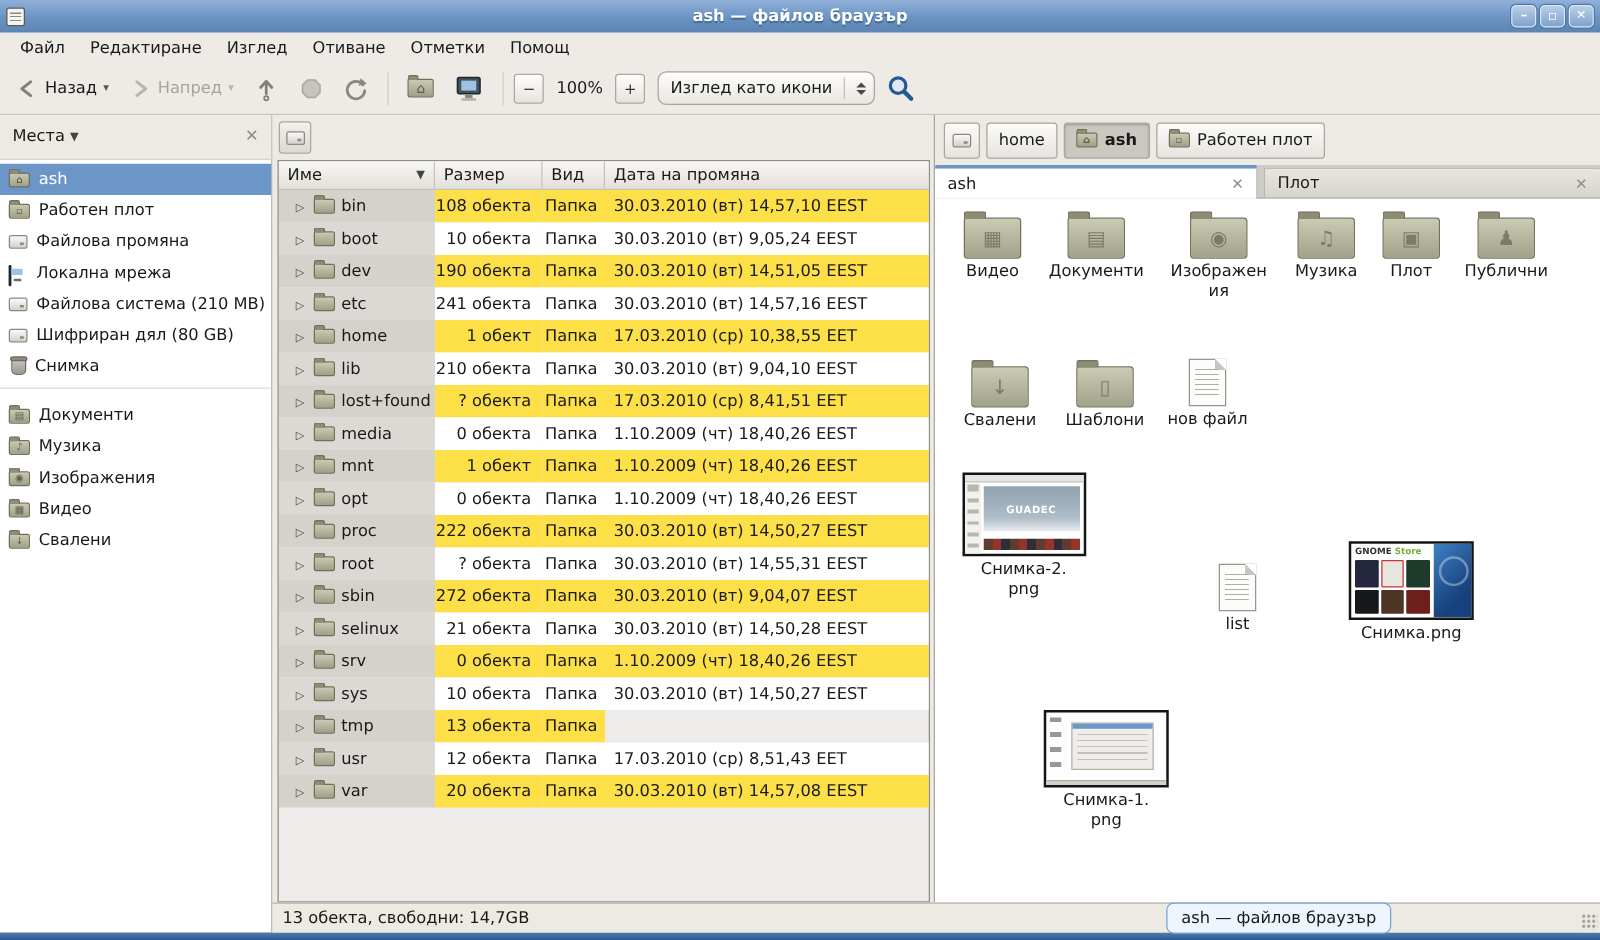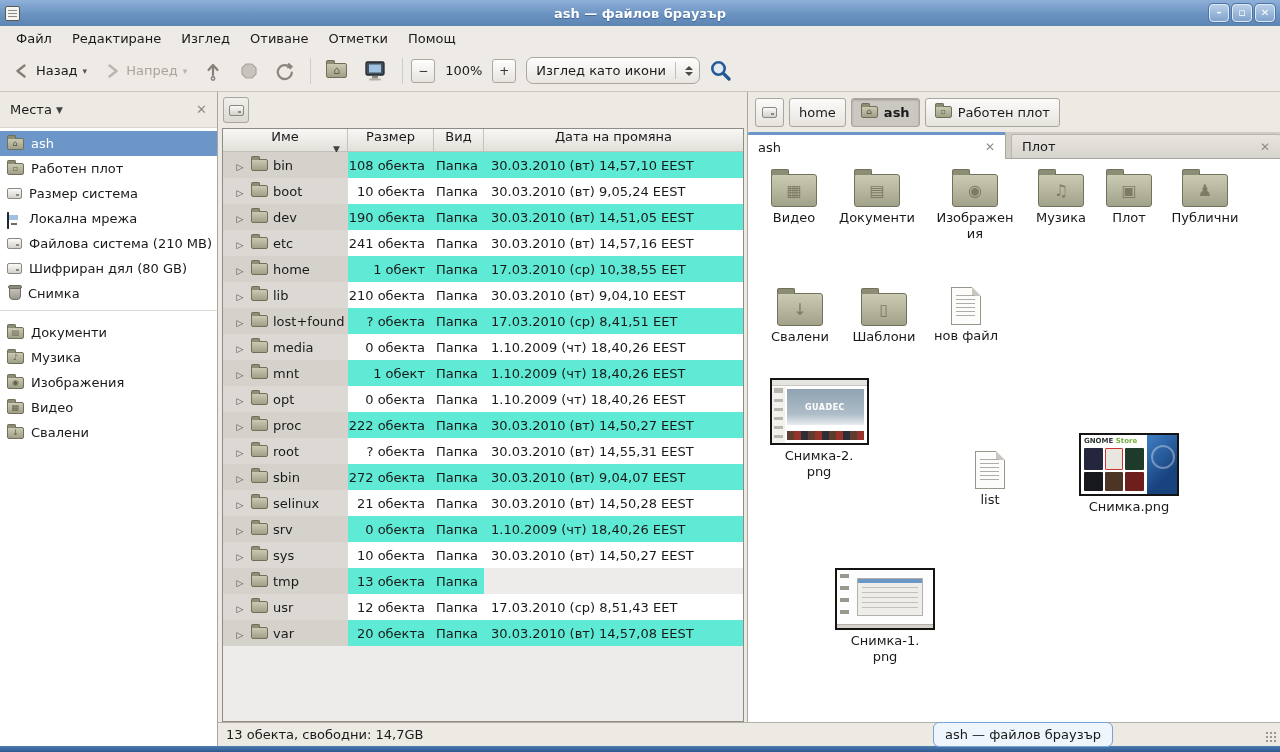--- a/index.html
+++ b/index.html
@@ -73,35 +73,35 @@
   .net-ico::after { content:""; position:absolute; left:4px; bottom:0; width:6px; height:2px; background:#6c6c64; }
   .trash-ico { width:12px; height:13px; background:linear-gradient(#c9c6bf,#9b988f); border:1px solid #6e6b64; border-radius:1px 1px 4px 4px; position:relative; margin-left:2px; flex:0 0 auto; }
   .trash-ico::before { content:""; position:absolute; top:-3px; left:-2px; right:-2px; height:2px; background:#8d8a82; border:1px solid #6e6b64; border-radius:2px; }
 
   
   .middle { width:530px; flex:0 0 auto; background:#edeae4; border-right:1px solid #a9a6a0; display:flex; flex-direction:column; }
   .middle-top { height:36px; flex:0 0 auto; display:flex; align-items:center; padding-left:5px; }
   .root-btn { width:26px; height:26px; border:1px solid #a9a6a0; border-radius:3px; background:linear-gradient(#f2f0ec,#dcd9d3); display:flex; align-items:center; justify-content:center; }
   .tree-wrap { flex:1; margin:0 3px 0 4px; border:1px solid #8f8c86; background:#edecea; display:flex; flex-direction:column; overflow:hidden; }
   .tree-header { height:23px; flex:0 0 auto; display:flex; background:linear-gradient(#f8f7f5,#e3e0da); border-bottom:1px solid #c3c0ba; }
-  .th { display:flex; align-items:center; padding:0 7px; border-right:1px solid #c6c3bd;flex-direction:column; }
+  .th { display:flex; align-items:center; padding:0 7px; border-right:1px solid #c6c3bd; }
   .th.c-name { width:125px; }
   .th.c-name .sort { margin-left:auto; font-size:9px; color:#444; }
   .th.c-size { width:86px; }
   .th.c-type { width:50px; }
   .th.c-date { flex:1; border-right:none; }
   .trow { height:26px; flex:0 0 auto; display:flex; align-items:center; }
   .tc { height:100%; display:flex; align-items:center; }
   .tc.name { width:125px; gap:5px; padding-left:11px; }
   .tc.size { width:86px; justify-content:flex-end; padding-right:9px; }
   .tc.type { width:50px; padding-left:2px; }
   .tc.date { flex:1; padding-left:7px; }
   .r-a .tc.name { background:#d5d2cc; }
   .r-b .tc.name { background:#dcd9d4; }
-  .r-a .tc.size, .r-a .tc.type, .r-a .tc.date { background:#5eead4; }
+  .r-a .tc.size, .r-a .tc.type, .r-a .tc.date { background:#fde047; }
   .r-b .tc.size, .r-b .tc.type, .r-b .tc.date { background:#ffffff; }
   .exp { width:12px; text-align:center; flex:0 0 auto; }
   .exp::before { content:"▷"; font-size:9px; color:#4a4a44; }
 
   
   .right-pane { flex:1; display:flex; flex-direction:column; min-width:0; background:#edeae4; }
   .crumbs { height:40px; flex:0 0 auto; display:flex; align-items:center; gap:5px; padding:0 7px; }
   .crumb-btn { height:29px; border:1px solid #a9a6a0; border-radius:3px; background:linear-gradient(#fcfbfa,#e7e4df); display:flex; align-items:center; gap:6px; padding:0 9px; }
   .crumb-btn.icon-only { padding:0 6px; }
   .crumb-btn.active { background:#cbc8c1; box-shadow:inset 0 1px 2px rgba(0,0,0,.25); font-weight:bold; }
@@ -278,21 +278,21 @@
           <span>ash</span>
         </div>
         <div class="side-item">
           <span class="folder-sm">
               <span class="fe">▫</span>
             </span>
           <span>Работен плот</span>
         </div>
         <div class="side-item">
           <span class="drive-ico"></span>
-          <span>Размер система</span>
+          <span>Файлова промяна</span>
         </div>
         <div class="side-item">
           <span class="net-ico"><span class="scr"></span></span>
           <span>Локална мрежа</span>
         </div>
         <div class="side-item">
           <span class="drive-ico"></span>
           <span>Файлова система (210 MB)</span>
         </div>
         <div class="side-item">

